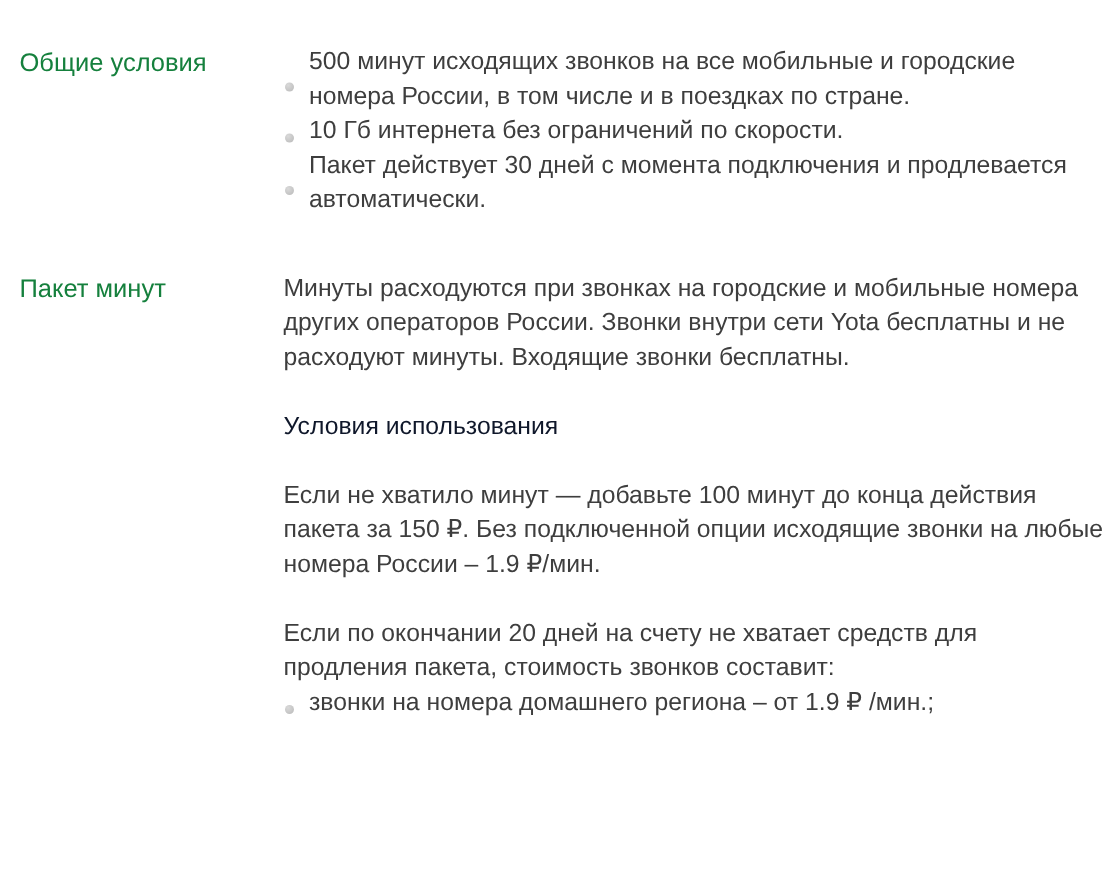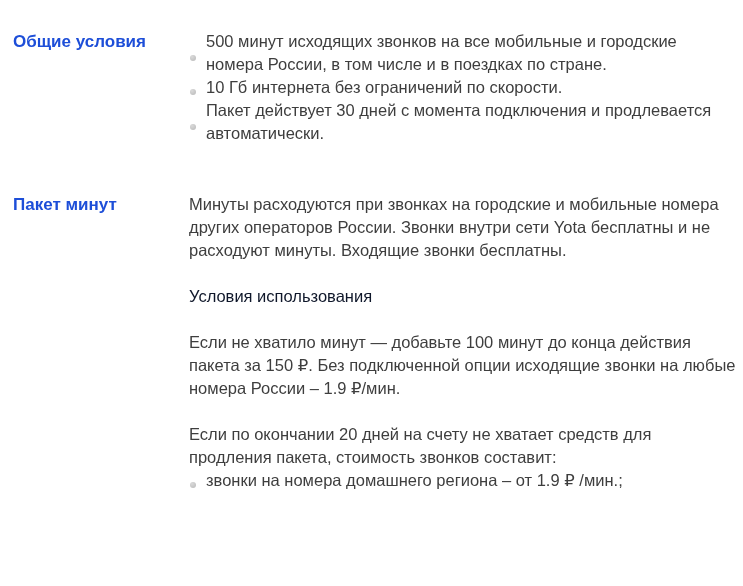--- a/index.html
+++ b/index.html
@@ -17,28 +17,28 @@
     color: #3e3e3e;
   }
   .container {
     padding: 30px 5px 0 13px;
   }
   .section {
     display: flex;
     align-items: flex-start;
   }
   .section + .section {
-    margin-top: 48px;
+    margin-top: 36px;
   }
   .label-col {
     width: 176px;
     flex: none;
-    font-weight: bold;
+    font-weight: normal;
     font-size: 17px;
-    color: #1d4ed8;
+    color: #15803d;
   }
   .content-col {
     width: 549px;
     flex: none;
   }
   ul.dots {
     list-style: none;
     margin: 0;
     padding: 0;
   }

